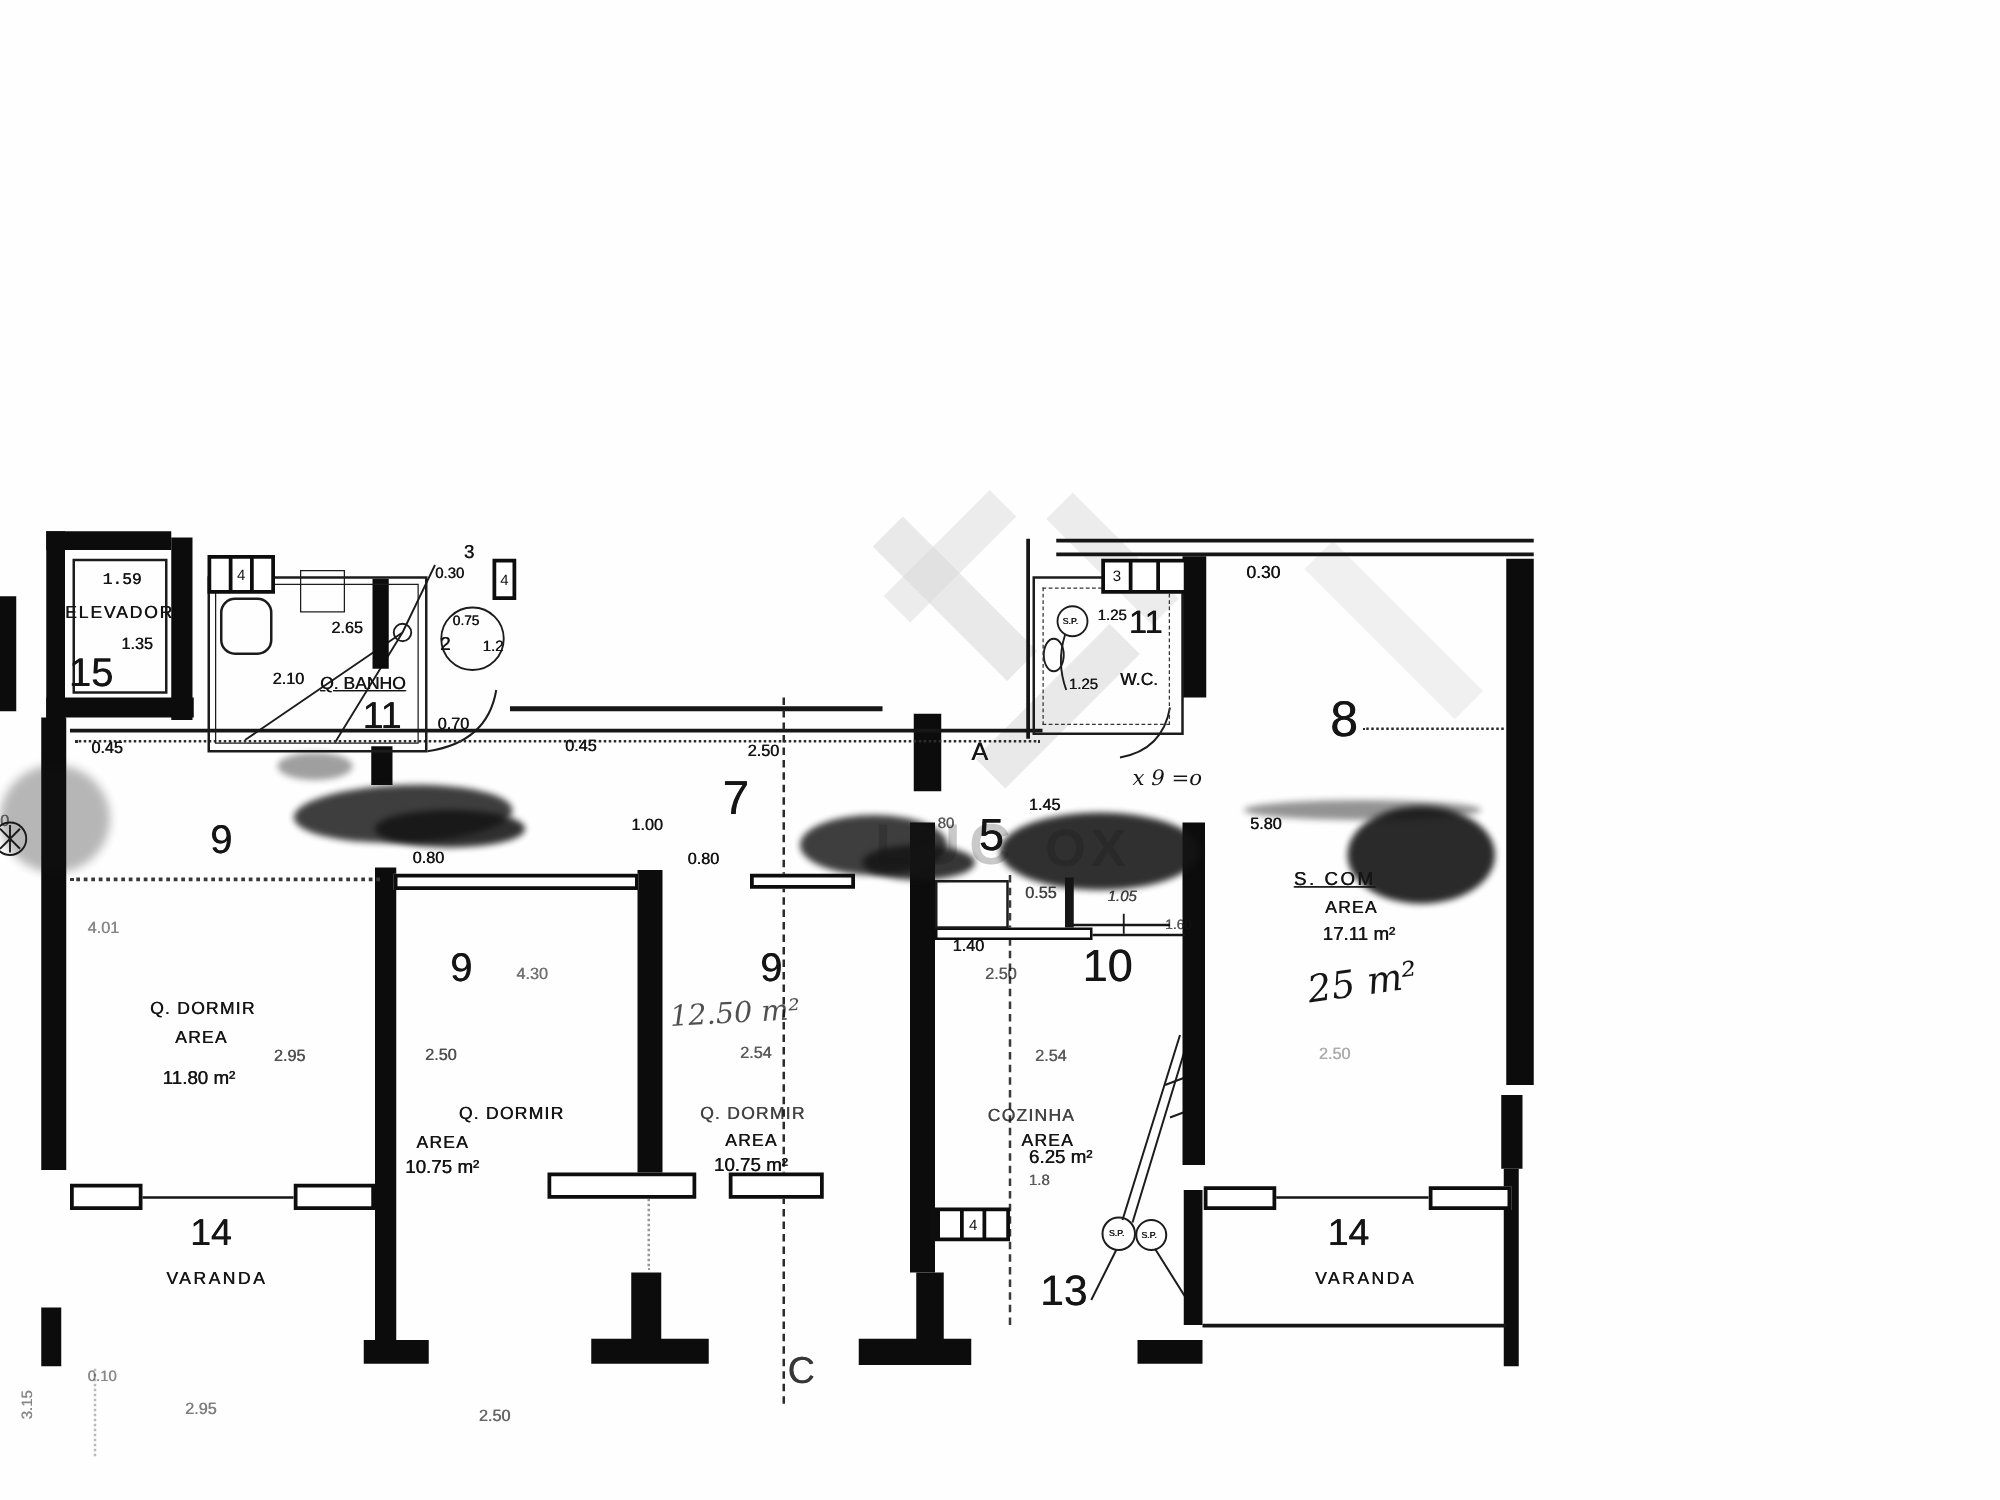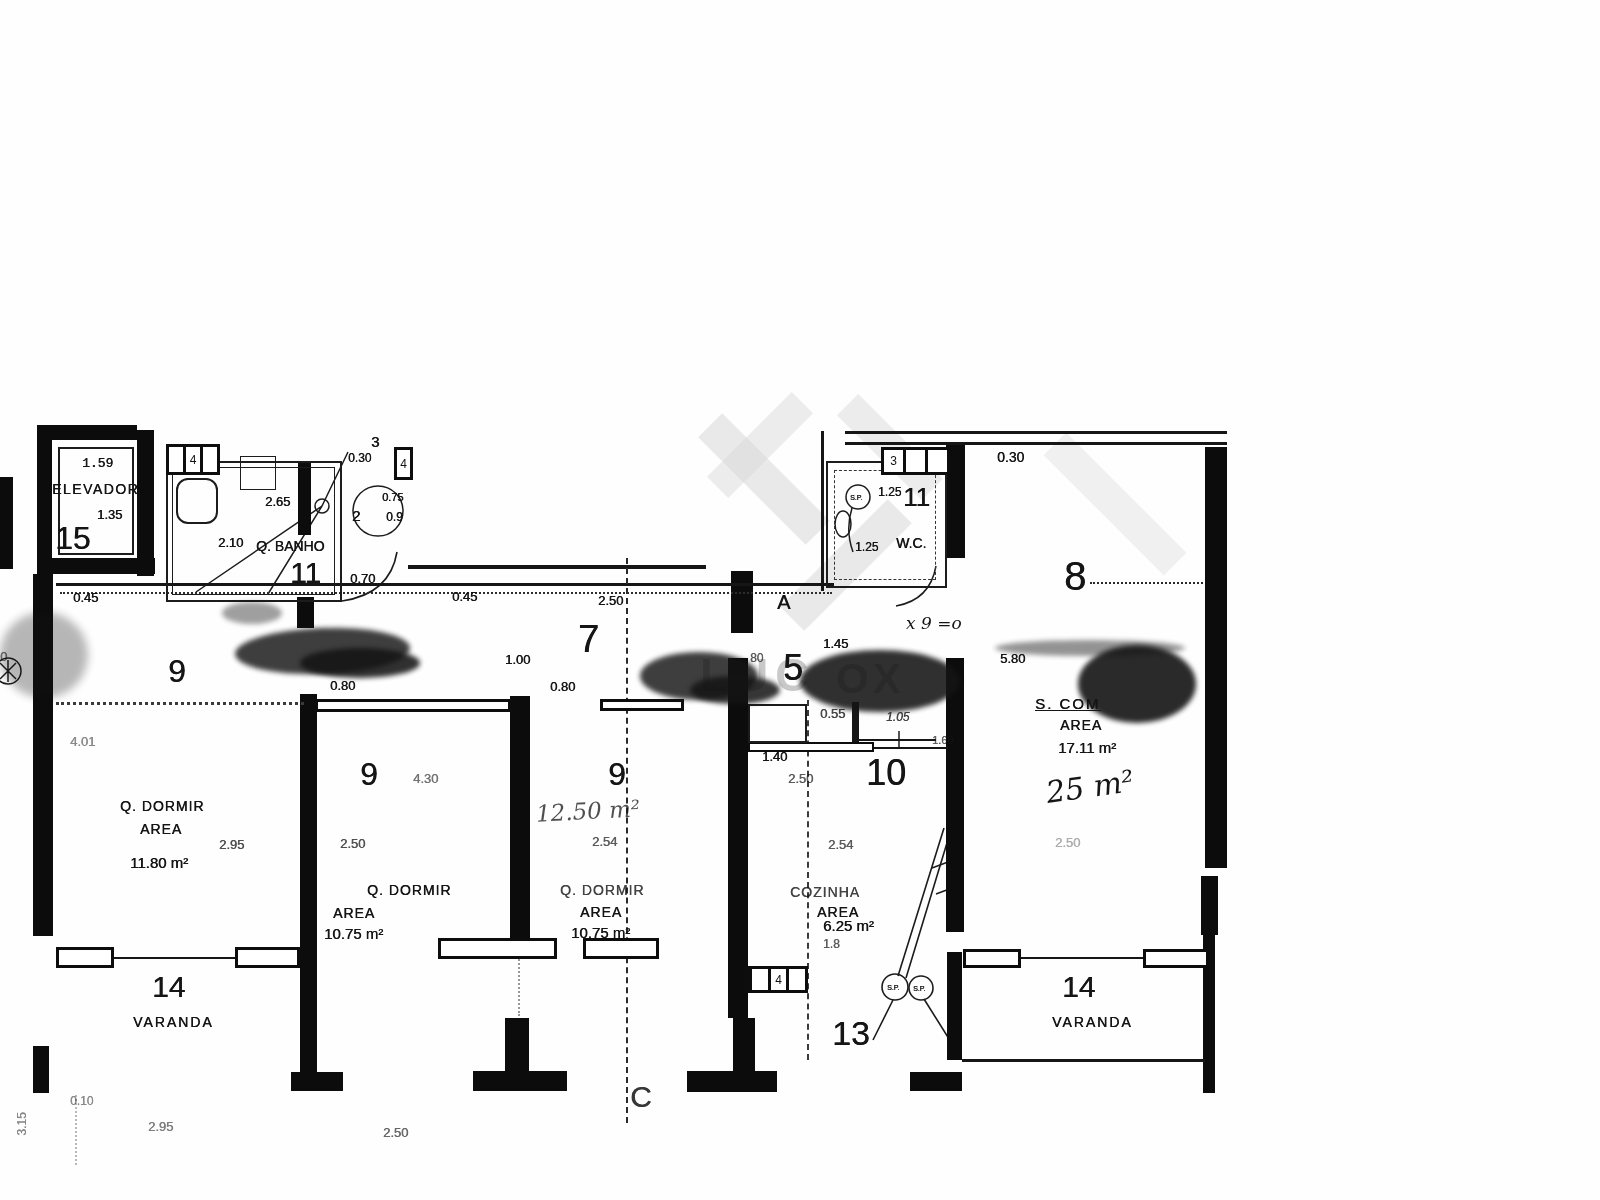--- a/index.html
+++ b/index.html
@@ -157,28 +157,28 @@
 
   <div class="lbl" style="left:82px;top:457px;font-family:Liberation Mono, monospace;">1.59</div>
   <div class="lbl" style="left:52px;top:482px;font-size:14px;letter-spacing:1.5px;">ELEVADOR</div>
   <div class="lbl" style="left:97px;top:508px;">1.35</div>
   <div class="lbl" style="left:55px;top:522px;font-size:32px;">15</div>
   <div class="lbl" style="left:73px;top:591px;">0.45</div>
   <div class="lbl" style="left:0px;top:650px;opacity:.6;">0</div>
 
   <div class="lbl" style="left:265px;top:495px;">2.65</div>
   <div class="lbl" style="left:218px;top:536px;">2.10</div>
-  <div class="lbl" style="left:256px;top:539px;font-size:14px;">Q. BANHO</div>
+  <div class="lbl" style="left:256px;top:539px;font-size:14px;text-decoration:underline;">Q. BANHO</div>
   <div class="lbl" style="left:290px;top:558px;font-size:30px;">11</div>
   <div class="lbl" style="left:350px;top:572px;">0.70</div>
   <div class="lbl" style="left:371px;top:434px;font-size:15px;">3</div>
   <div class="lbl" style="left:348px;top:452px;font-size:12px;">0.30</div>
-  <div class="lbl" style="left:362px;top:492px;font-size:11px;margin-left:20px;">0.75</div>
+  <div class="lbl" style="left:362px;top:492px;font-size:11px;">0.75</div>
   <div class="lbl" style="left:352px;top:508px;font-size:15px;">2</div>
-  <div class="lbl" style="left:386px;top:511px;font-size:12px;">0.9</div>
+  <div class="lbl" style="left:386px;top:511px;font-size:12px;">1.2</div>
 
   <div class="lbl" style="left:452px;top:590px;">0.45</div>
   <div class="lbl" style="left:598px;top:594px;">2.50</div>
   <div class="lbl" style="left:505px;top:653px;">1.00</div>
   <div class="lbl" style="left:550px;top:680px;">0.80</div>
   <div class="lbl" style="left:578px;top:620px;font-size:38px;">7</div>
   <div class="lbl" style="left:777px;top:592px;font-size:20px;">A</div>
 
   <div class="lbl" style="left:168px;top:655px;font-size:32px;">9</div>
   <div class="lbl" style="left:70px;top:735px;opacity:.5;">4.01</div>

